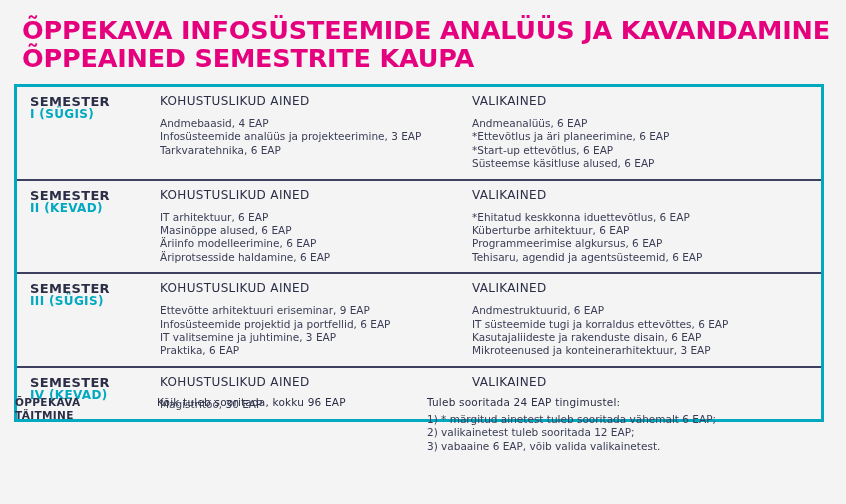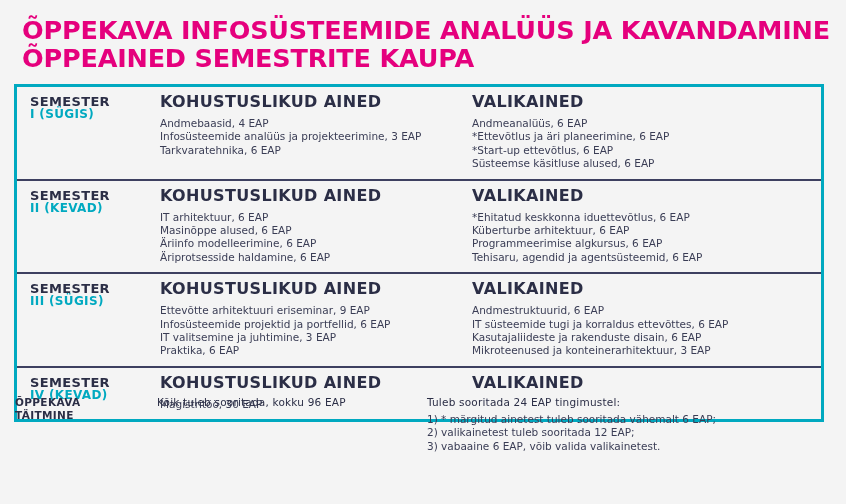--- a/index.html
+++ b/index.html
@@ -77,22 +77,22 @@
     line-height: 13px;
   }
   .sem-num {
     font-size: 12px;
     font-weight: bold;
     color: #00a9c0;
     letter-spacing: 0.35px;
     line-height: 13px;
   }
   .col-head {
-    font-size: 16px;
-    font-weight: bold;
+    font-size: 12px;
+    font-weight: normal;
     color: #2b2e46;
     letter-spacing: 0.35px;
     line-height: 13px;
     margin-bottom: 9px;
   }
   .course-list {
     list-style: none;
     margin: 0;
     padding: 0;
   }

